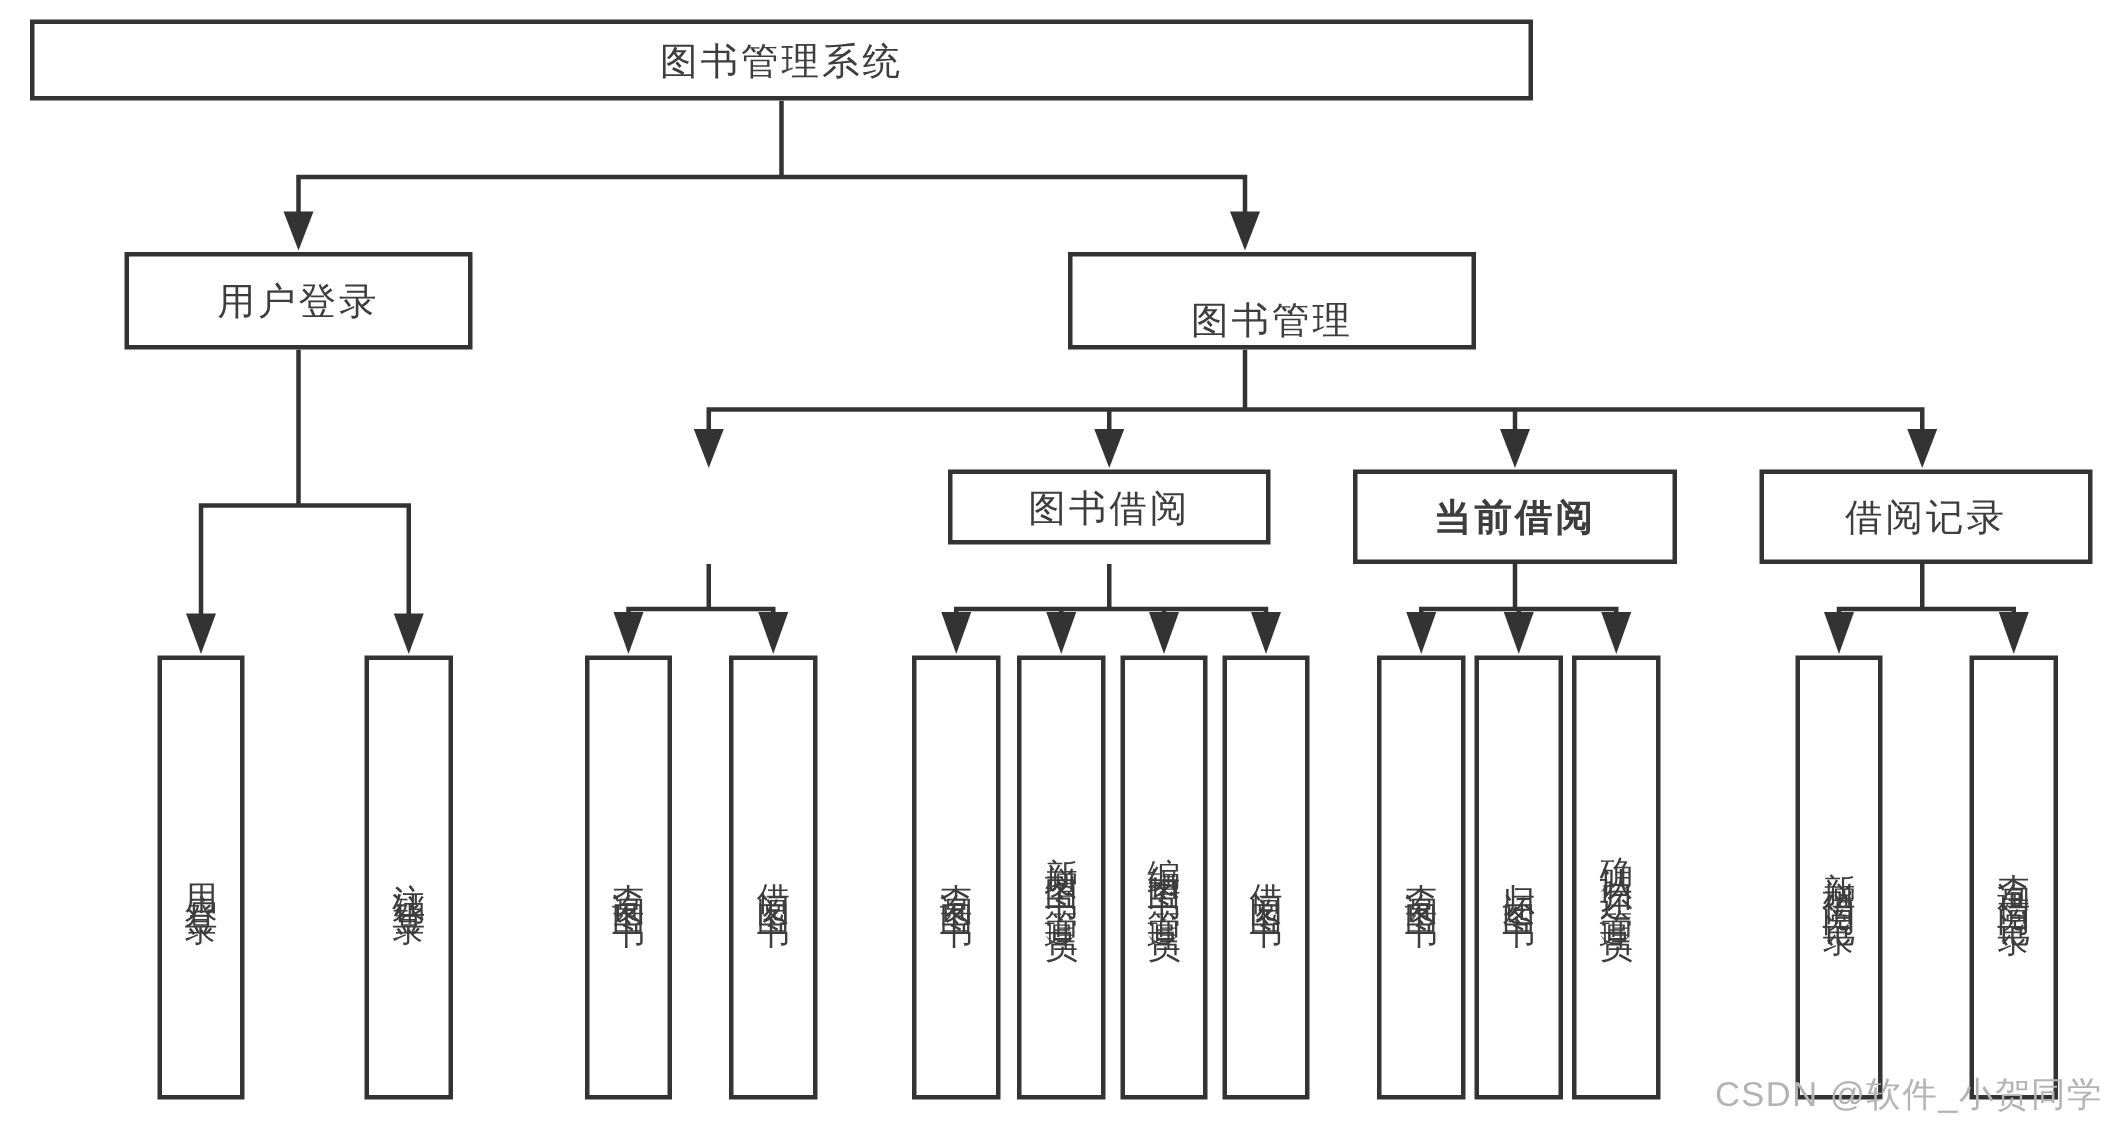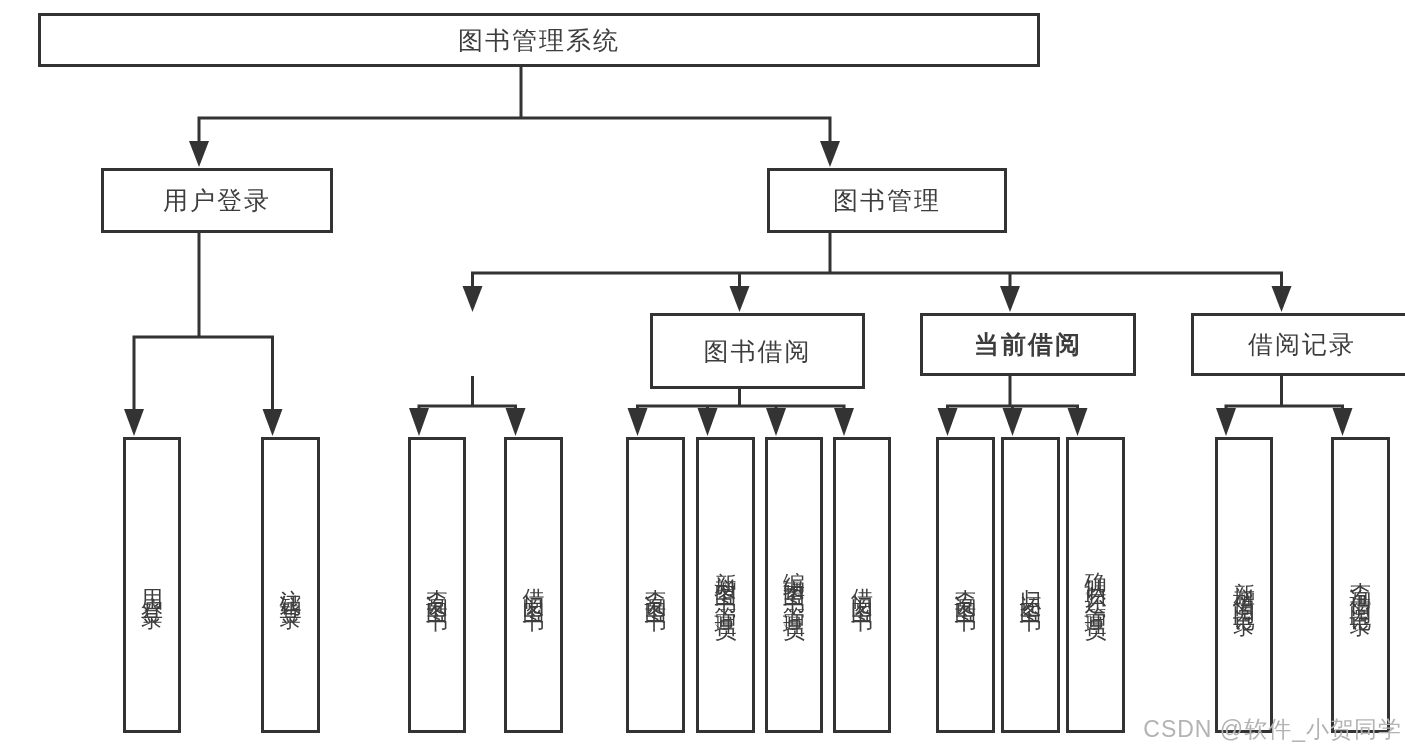--- a/index.html
+++ b/index.html
@@ -18,21 +18,20 @@
   }
   .node {
     position: absolute;
     box-sizing: border-box;
     border: 3px solid #333333;
     background: #ffffff;
     display: flex;
     align-items: center;
     justify-content: center;
     color: #3d3d3d;
-    margin-left: 18px;
   }
   .hnode { font-size: 25px; letter-spacing: 2px; }
   .vnode { font-size: 22px; }
   .vnode .vtext {
     writing-mode: vertical-rl;
     text-orientation: mixed;
     letter-spacing: 7px;
     line-height: 1;
     white-space: nowrap;
   }
@@ -41,23 +40,23 @@
     right: 3px;
     top: 714px;
     font-size: 23px;
     letter-spacing: 1px;
     color: #b3b3b3;
     white-space: nowrap;
   }
   
   #n-root  { left: 20px;  top: 13px;  width: 1002px; height: 54px; }
   #n-login { left: 83px;  top: 168px; width: 232px;  height: 65px; }
-  #n-mgmt  { left: 749px; top: 168px; width: 240px;  height: 65px; }
+  #n-mgmt  { left: 712px; top: 168px; width: 272px;  height: 65px; align-items: flex-end; }
   #n-rec   { left: 362px;  top: 313px; width: 221px; height: 63px; }
-  #n-borrow{ left: 632px;  top: 313px; width: 215px; height: 76px; font-family: Liberation Serif, serif; }
+  #n-borrow{ left: 632px;  top: 313px; width: 215px; height: 50px; font-family: Liberation Serif, serif; }
   #n-cur   { left: 902px;  top: 313px; width: 216px; height: 63px; font-weight: bold; }
   #n-hist  { left: 1173px; top: 313px; width: 222px; height: 63px; }
   .leaf { top: 437px; height: 296px; }
   #l-1  { left: 105px;  width: 58px; }
   #l-2  { left: 243px;  width: 59px; }
   #l-3  { left: 390px;  width: 58px; }
   #l-4  { left: 486px;  width: 59px; }
   #l-5  { left: 608px;  width: 59px; }
   #l-6  { left: 678px;  width: 59px; }
   #l-7  { left: 747px;  width: 58px; }

